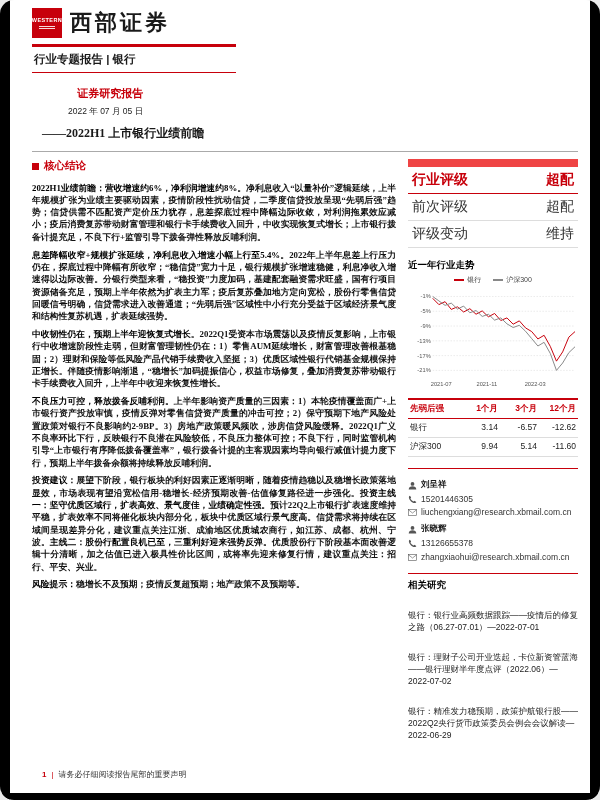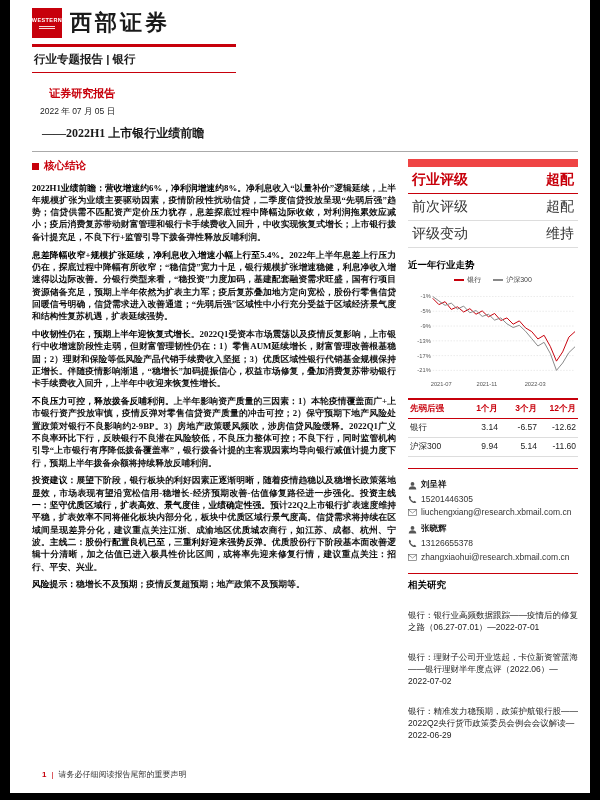--- a/index.html
+++ b/index.html
@@ -1,36 +1,36 @@
 <!DOCTYPE html>
 <html><head>
 <meta charset="utf-8">
 <style>
   html,body{margin:0;padding:0;background:#e9e9e9;}
   .page{width:600px;height:800px;position:relative;background:#fff;overflow:hidden;margin:0 auto;
-        font-family:"Liberation Sans",sans-serif;color:#1a1a1a;}
+        font-family:"Liberation Sans",sans-serif;color:#1a1a1a;border-radius:14px;}
   .edge{position:absolute;background:#000;z-index:5;}
   .edge.left{left:0;top:0;width:10px;height:100%;}
   .edge.right{right:0;top:0;width:10px;height:100%;}
   .edge.bottom{left:0;bottom:0;width:100%;height:7px;}
   .content{position:absolute;left:10px;right:10px;top:0;bottom:7px;box-sizing:border-box;padding:8px 12px 0 22px;}
 
   .brand-row{display:flex;align-items:center;gap:8px;}
   .logo{width:30px;height:30px;background:#c7000b;color:#fff;display:flex;flex-direction:column;
         align-items:center;justify-content:center;gap:2px;flex:none;}
   .logo-text{font-size:5.5px;font-weight:bold;letter-spacing:.4px;}
   .logo-bars i{display:block;width:16px;height:1px;background:rgba(255,255,255,.85);margin-top:1px;}
   .brand-name{font-size:22px;font-weight:800;font-family:"Liberation Serif",serif;letter-spacing:3px;}
 
   .report-type-box{margin-top:6px;width:200px;border-top:3px solid #c7000b;border-bottom:1px solid #c7000b;
         padding:5px 2px;font-weight:700;font-size:11.5px;}
 
   .title-row{display:flex;justify-content:space-between;align-items:flex-start;margin-top:13px;}
   .title{color:#c7000b;font-size:15.5px;font-weight:800;margin:0;font-family:"Liberation Serif",serif;letter-spacing:.5px;}
-  .right-meta{text-align:right;flex:none;padding-left:8px;}
+  .right-meta{text-align:right;flex:none;padding-left:8px;margin-left:28px;}
   .report-label{color:#c7000b;font-weight:800;font-size:11px;}
   .report-date{font-size:8.5px;margin-top:5px;color:#222;}
   .subtitle{font-size:12px;font-weight:800;margin-top:7px;padding-left:10px;font-family:"Liberation Serif",serif;}
   .header-rule{border:none;border-top:1px solid #aaa;margin:9px 0 0;}
 
   .columns{display:flex;gap:12px;margin-top:7px;}
   main{flex:1;min-width:0;height:616px;overflow:hidden;}
   aside{width:170px;flex:none;font-size:8.5px;}
 
   .core-head{display:flex;align-items:center;gap:5px;color:#c7000b;font-weight:800;font-size:10.5px;padding-bottom:3px;}

